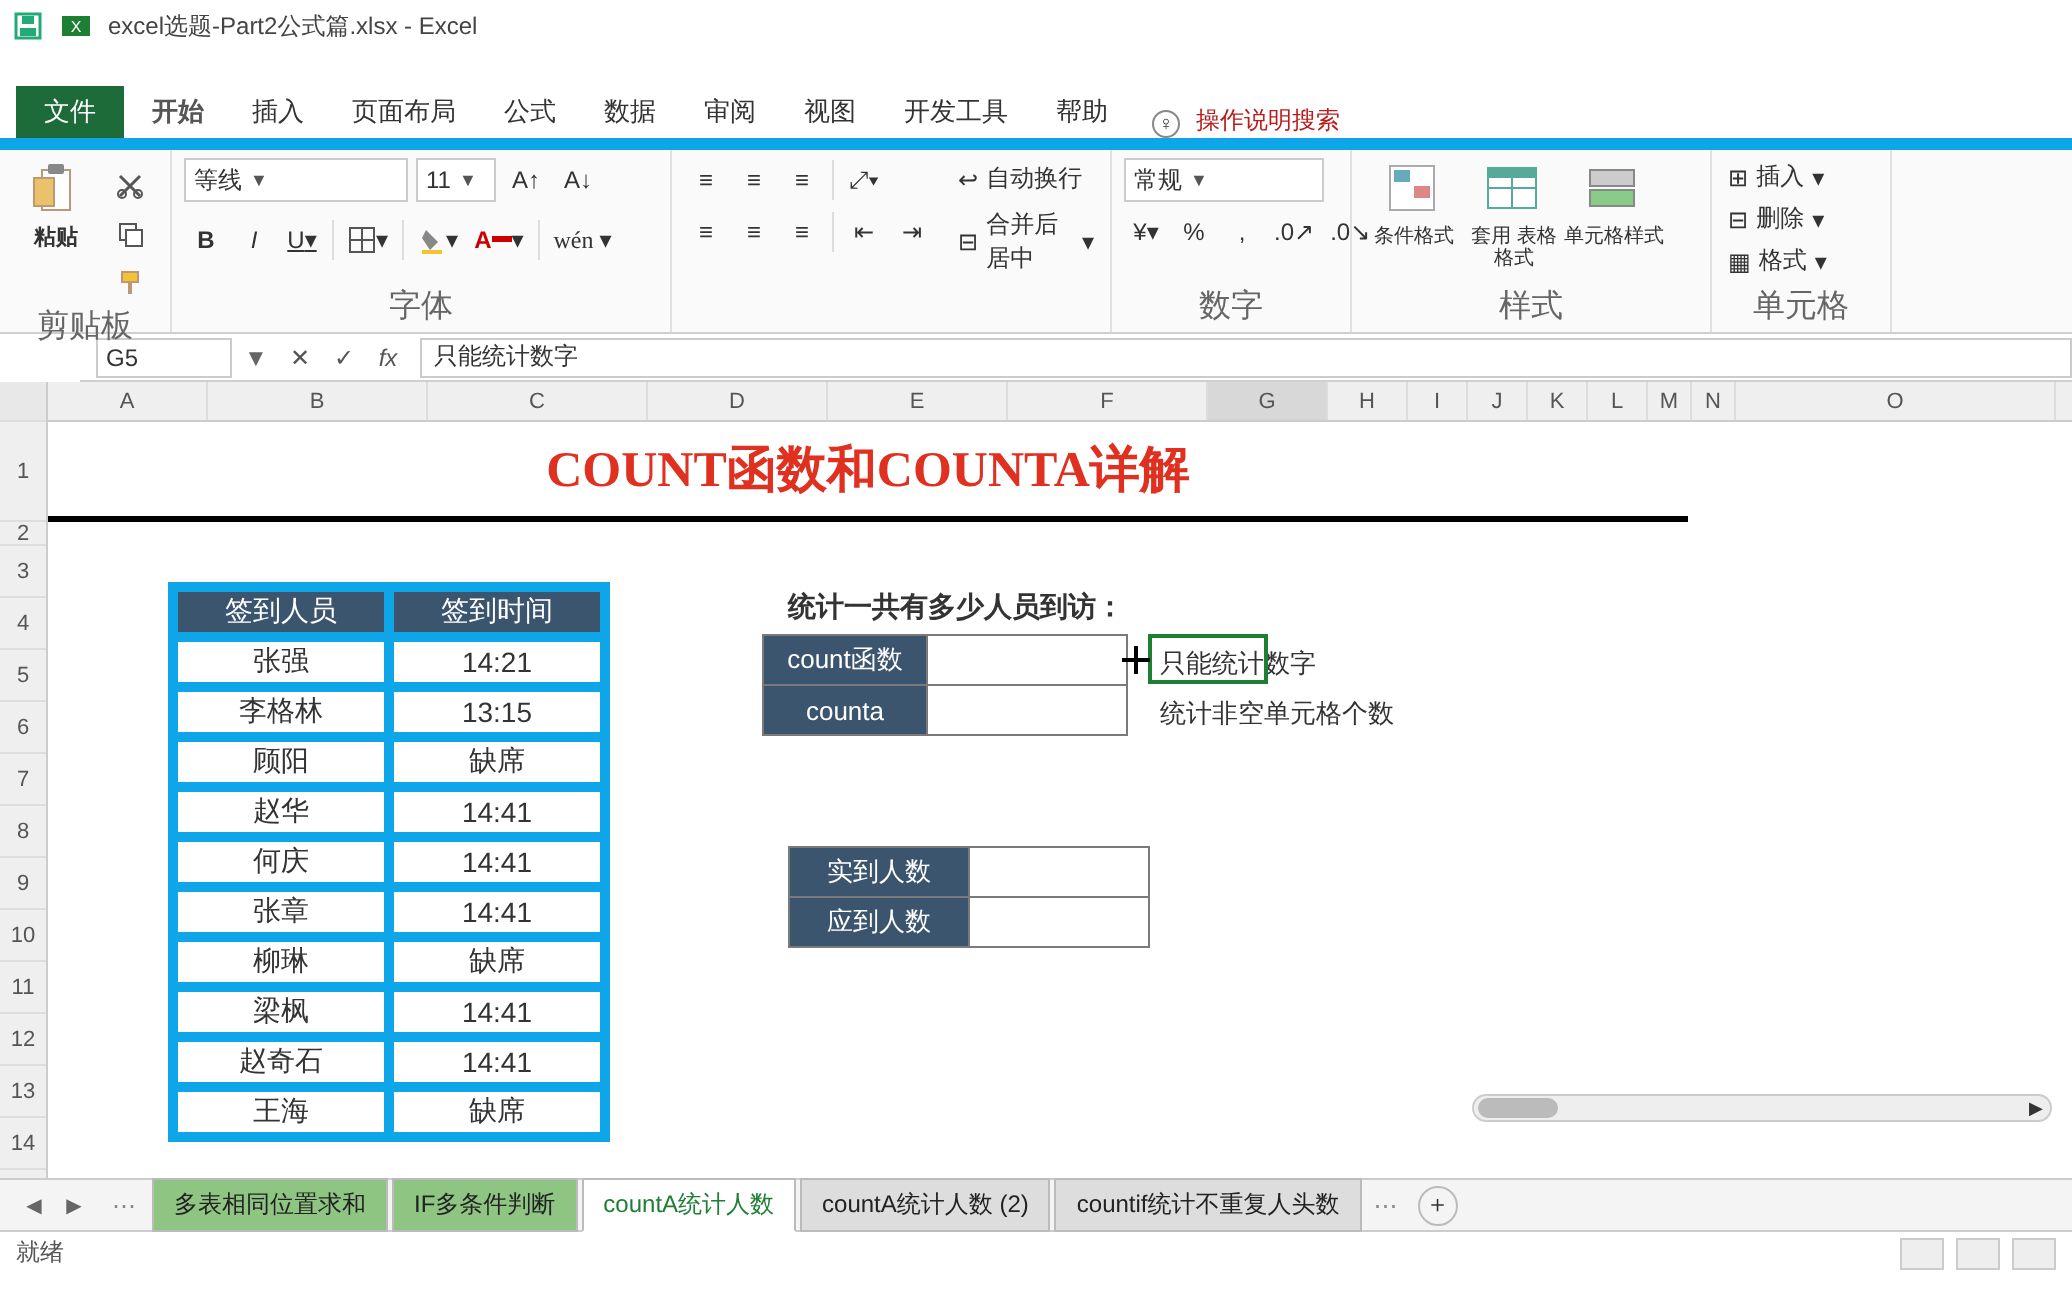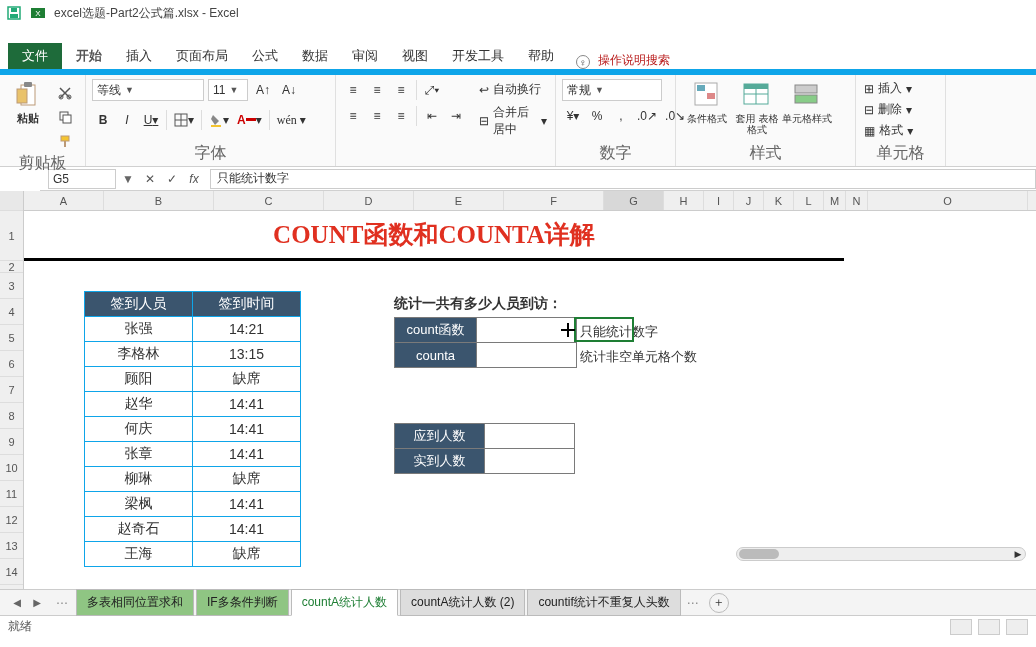--- a/index.html
+++ b/index.html
@@ -71,26 +71,26 @@
 .col-headers { height: 20px; display: flex; background: #efefef; border-bottom: 1px solid #ccc; }
 .col-headers .ch { border-right: 1px solid #ddd; display: flex; align-items: center; justify-content: center; font-size: 11px; color: #555; }
 .ch.sel { background: #d8d8d8; }
 
 .cells { position: relative; }
 
 
 .big-title { position: absolute; left: 0; top: 0; width: 820px; height: 50px; display: flex; align-items: center; justify-content: center; font-size: 25px; font-weight: bold; color: #e03020; border-bottom: 3px solid #000; font-family: Liberation Serif, serif; }
 
 .att-table { position: absolute; left: 60px; top: 80px; border: 1px solid #7a7a7a; border-collapse: collapse; }
-.att-table th, .att-table td { border: 1px solid #0ea5e9; width: 108px; height: 25px; text-align: center; font-size: 14px; }
+.att-table th, .att-table td { border: 5px solid #0ea5e9; width: 108px; height: 25px; text-align: center; font-size: 14px; }
 .att-table th { background: #3b556e; color: #fff; font-weight: normal; }
 
 .stats-label { position: absolute; left: 370px; top: 84px; font-size: 14px; font-weight: bold; }
 
-.func-table { position: absolute; left: 370px; top: 106px; border-collapse: collapse; }
+.func-table { position: absolute; left: 357px; top: 106px; border-collapse: collapse; }
 .func-table td { border: 1px solid #7a7a7a; width: 90px; height: 25px; text-align: center; font-size: 13px; }
 .func-table td.hdr { background: #3b556e; color: #fff; width: 82px; }
 .func-table td.val { width: 100px; }
 .desc-cell { position: absolute; font-size: 13px; height: 25px; display: flex; align-items: center; }
 
 .sel-box { position: absolute; border: 2px solid #1e7e34; pointer-events: none; }
 
 .tot-table { position: absolute; left: 370px; top: 212px; border-collapse: collapse; }
 .tot-table td { border: 1px solid #7a7a7a; width: 90px; height: 25px; text-align: center; font-size: 13px; }
 .tot-table td.hdr { background: #3b556e; color: #fff; }
@@ -443,25 +443,25 @@
         </table>
       <div class="desc-cell" style="left:556px;top:108px">只能统计数字</div>
       <div class="desc-cell" style="left:556px;top:133px">统计非空单元格个数</div>
 
       <div class="sel-box" style="left:550px;top:106px;width:60px;height:25px"></div>
       <div class="cursor-plus" style="left:537px;top:112px"></div>
 
       <table class="tot-table">
         <tbody>
             <tr>
+              <td class="hdr">实到人数</td>
+              <td></td>
+            </tr>
+        <tr>
               <td class="hdr">应到人数</td>
-              <td></td>
-            </tr>
-        <tr>
-              <td class="hdr">实到人数</td>
               <td></td>
             </tr>
       </tbody>
         </table>
     </div>
   </div>
   <div class="hscroll">
       <span class="ar l">◀</span>
       <div class="thumb"></div>
       <span class="ar r">▶</span>

